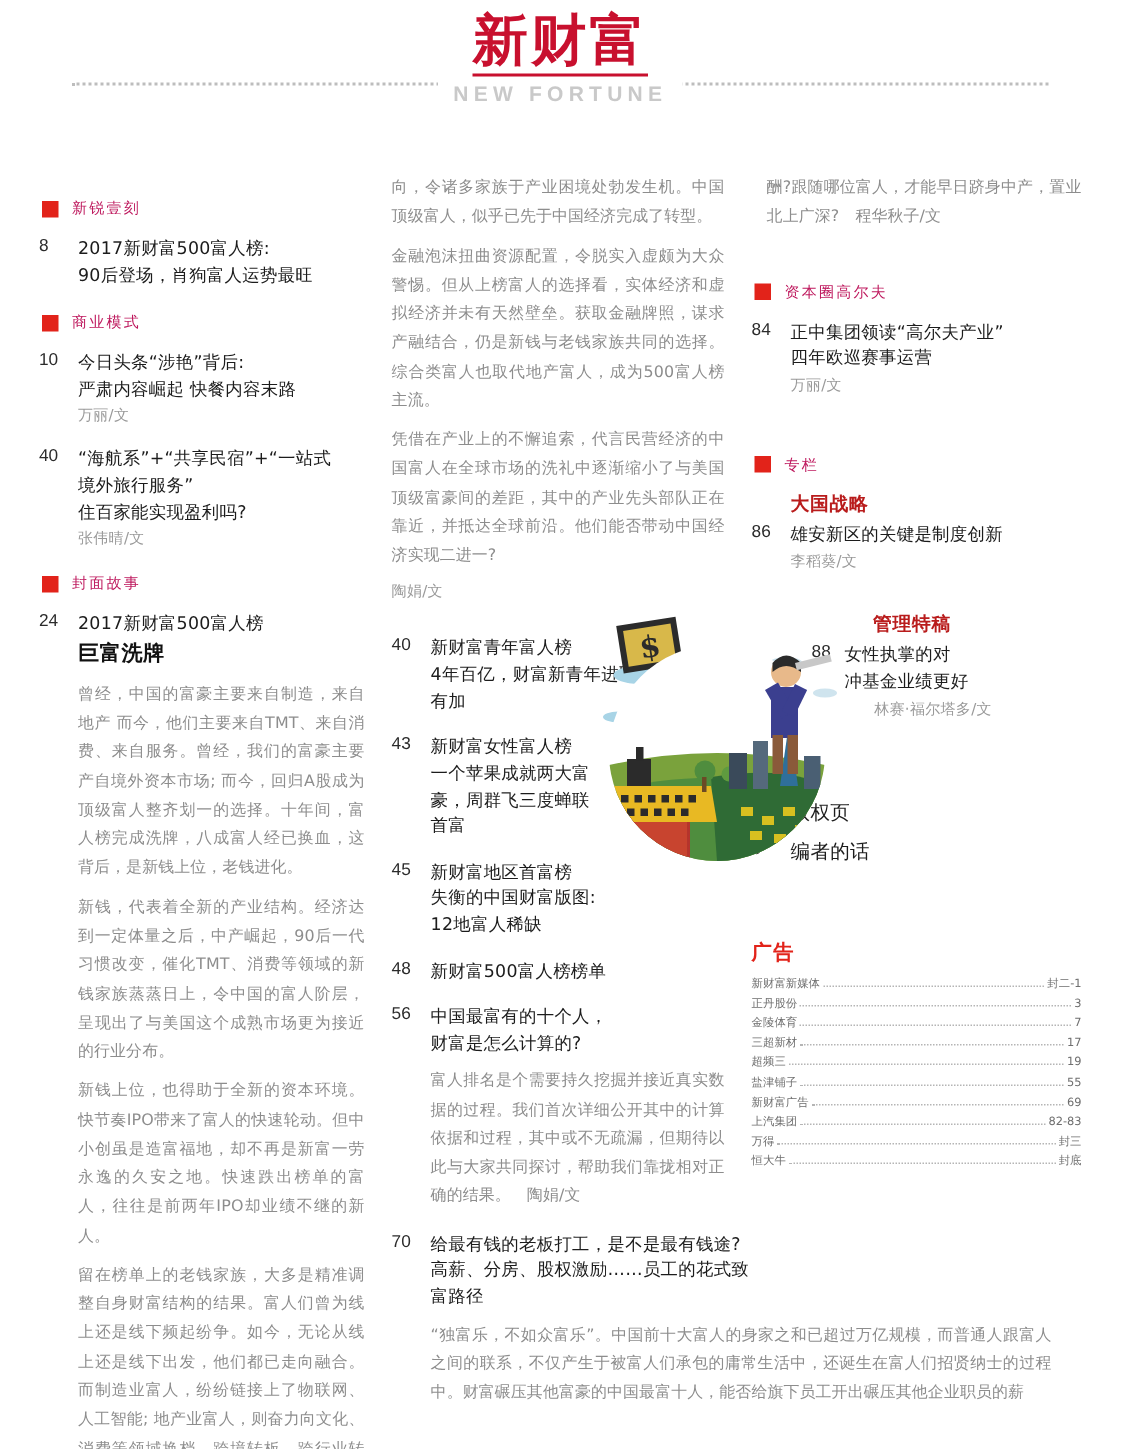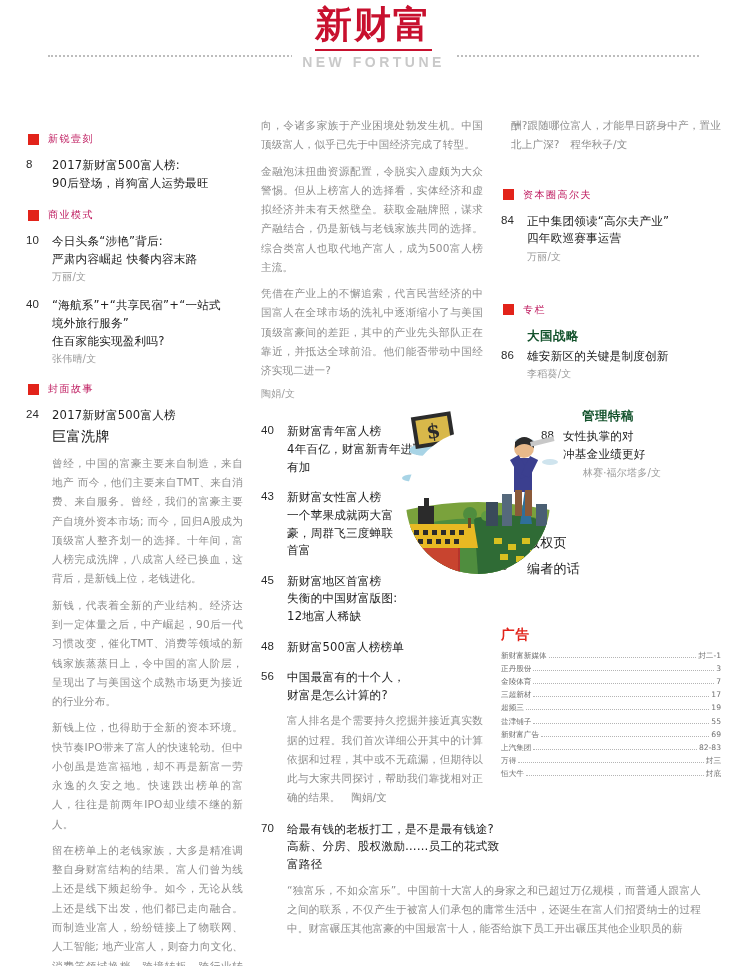--- a/index.html
+++ b/index.html
@@ -30,21 +30,21 @@
   .brand-wrap {
     position: relative;
     z-index: 3;
     text-align: center;
     padding-top: 8px;
     background: #fff;
     padding-left: 10px;
     padding-right: 10px;
   }
   .brand-cn {
-    font-family: Liberation Mono, monospace;
+    font-family: Liberation Sans, sans-serif;
     font-size: 37px;
     font-weight: 700;
     color: #c8102e;
     letter-spacing: 2px;
     line-height: 1.05;
     border-bottom: 2.5px solid #c8102e;
     padding-bottom: 2px;
     display: inline-block;
   }
   .brand-en {
@@ -98,21 +98,21 @@
     font-family: "Liberation Sans", sans-serif;
   }
   .entry-body { flex: 1; }
   .ttl {
     font-size: 11.6px;
     color: #1c1c1c;
     line-height: 1.52;
     letter-spacing: 0.2px;
   }
   .ttl-bold {
-    font-weight: 400;
+    font-weight: 700;
     font-size: 14px;
     color: #111;
     line-height: 1.5;
     margin-top: 1px;
     letter-spacing: 0.5px;
   }
   .byline {
     font-size: 10px;
     color: #9a9a9a;
     margin-top: 2px;
@@ -135,21 +135,21 @@
     line-height: 1.82;
     text-align: justify;
     letter-spacing: 0.1px;
     margin-bottom: 7px;
   }
 
   
   .sub-head {
     font-weight: 700;
     font-size: 12.5px;
-    color: #14532d;
+    color: #b91c1c;
     margin: 4px 0 3px 26px;
     letter-spacing: 0.5px;
   }
   .sub-head-c { text-align: center; margin-left: 0; }
 
   
   .illus-wrap {
     position: absolute;
     left: 374px;
     top: 398px;

